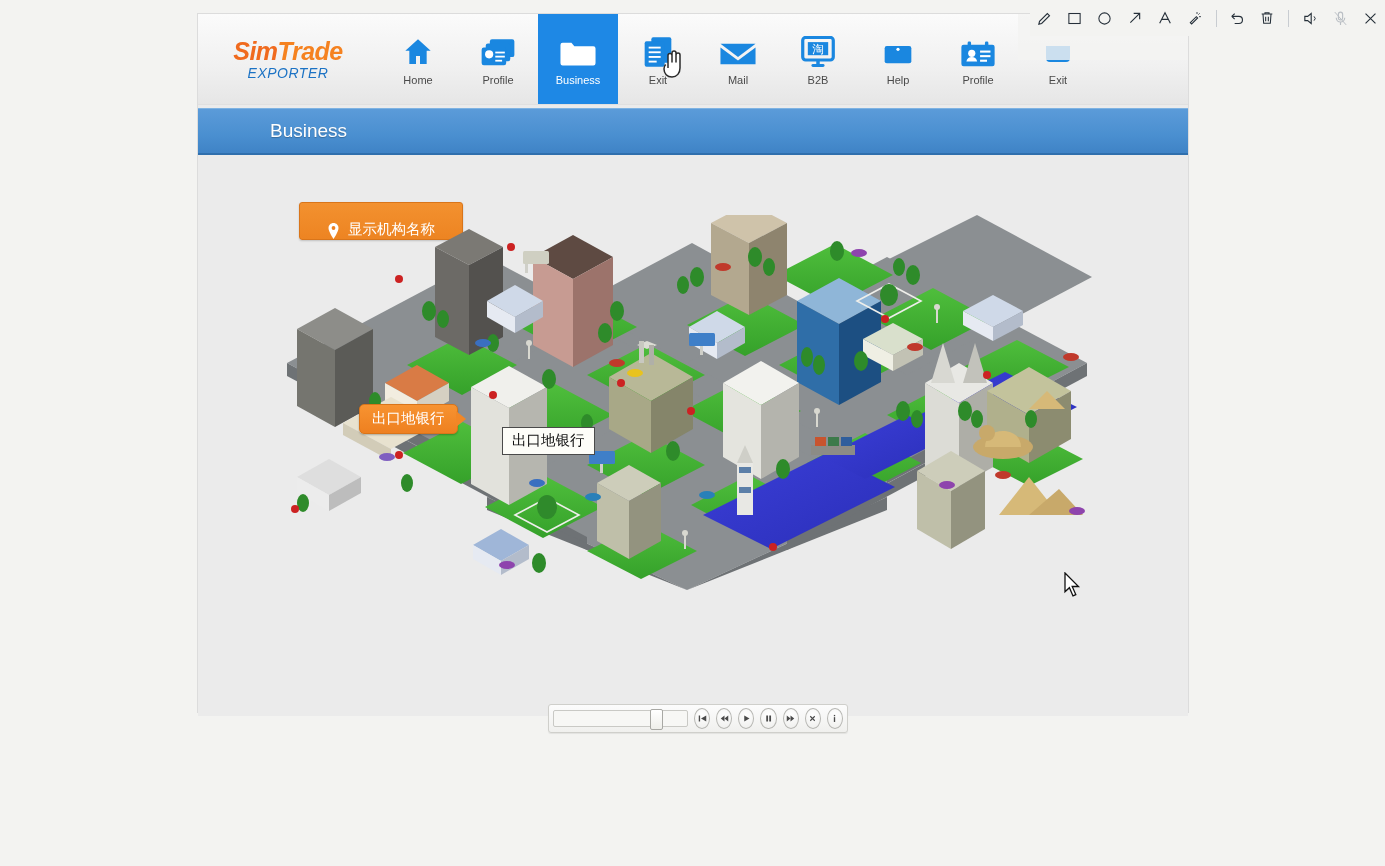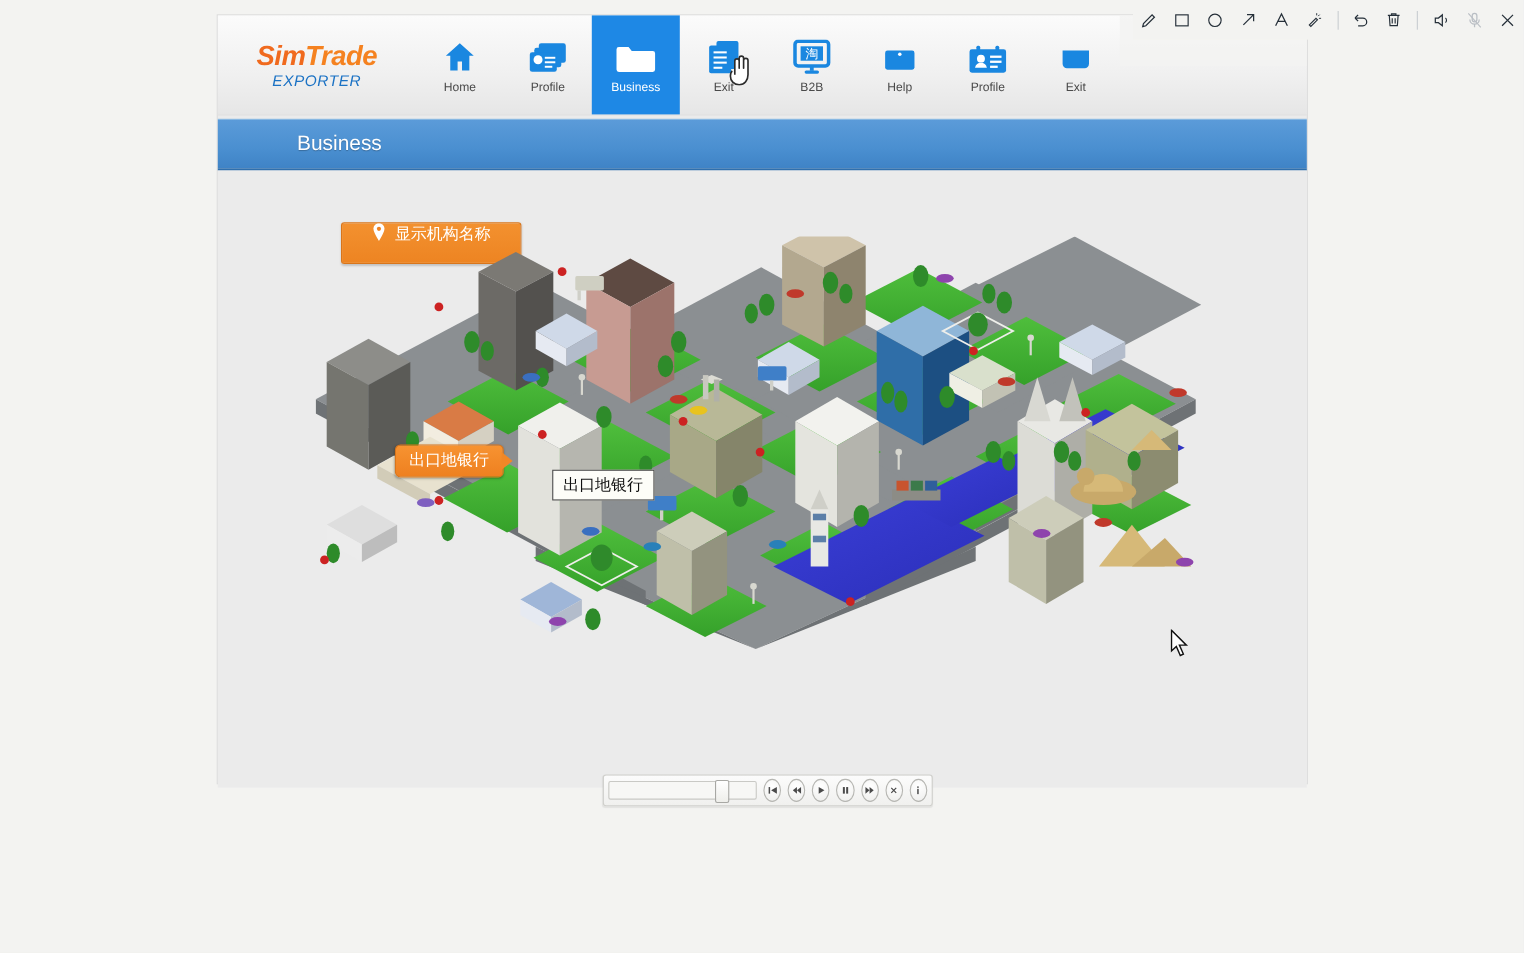--- a/index.html
+++ b/index.html
@@ -97,27 +97,27 @@
   #title-bar .txt {
     color: #ffffff; font-size: 19px; margin-left: 72px;
     text-shadow: 0 1px 1px rgba(0,0,0,.25);
   }
 
   
   #content { position: relative; height: 561px; background: #ebebeb; }
 
   
   #show-names-btn {
-    position: absolute; left: 112px; top: 47px;
+    position: absolute; left: 101px; top: 47px;
     width: 162px; height: 36px;
     background: linear-gradient(#f3912f, #ed8422);
     border: 1px solid #d9751a;
     border-radius: 3px;
     color: #fff; font-size: 14.5px;
-    display: flex; align-items: flex-start; justify-content: center;
+    display: flex; align-items: flex-end; justify-content: center;
     gap: 8px; cursor: pointer;
     box-shadow: 0 1px 2px rgba(0,0,0,.18);
   }
 
   
   #map {
     position: absolute; left: 89px; top: 60px;
     width: 805px; height: 375px;
   }
   #map svg { display: block; }
@@ -308,20 +308,29 @@
               <rect x="1" y="4" width="15" height="19" rx="1.4"></rect>
               <rect x="4" y="8" width="9" height="1.4" fill="#fff"></rect>
               <rect x="4" y="11.5" width="9" height="1.4" fill="#fff"></rect>
               <rect x="4" y="15" width="9" height="1.4" fill="#fff"></rect>
               <rect x="4" y="18.5" width="6" height="1.4" fill="#fff"></rect>
             </svg>
         </span>
         <span class="lbl">Exit</span>
       </div>
 
+      <div class="nav-item">
+        <span class="ic">
+          <svg class="nav-icon" width="38" height="28" viewBox="0 0 26 18">
+              <path d="M1 2h24L13 11z"></path>
+              <path d="M1 4.5V16h24V4.5L13 13.5z"></path>
+            </svg>
+        </span>
+        <span class="lbl">Mail</span>
+      </div>
 
       <div class="nav-item">
         <span class="ic">
           <svg class="nav-icon" width="36" height="32" viewBox="0 0 24 22">
               <rect x="1.5" y="1" width="21" height="15.5" rx="2" fill="none" stroke="#1a87e0" stroke-width="2.2"></rect>
               <rect x="5" y="4.2" width="14" height="9" fill="#1a87e0"></rect>
               <text x="12" y="11.6" font-size="8" fill="#ffffff" text-anchor="middle" font-family="'DejaVu Sans',sans-serif">淘</text>
               <rect x="10.8" y="16.5" width="2.4" height="3"></rect>
               <rect x="7.5" y="19.3" width="9" height="2" rx="1"></rect>
             </svg>

